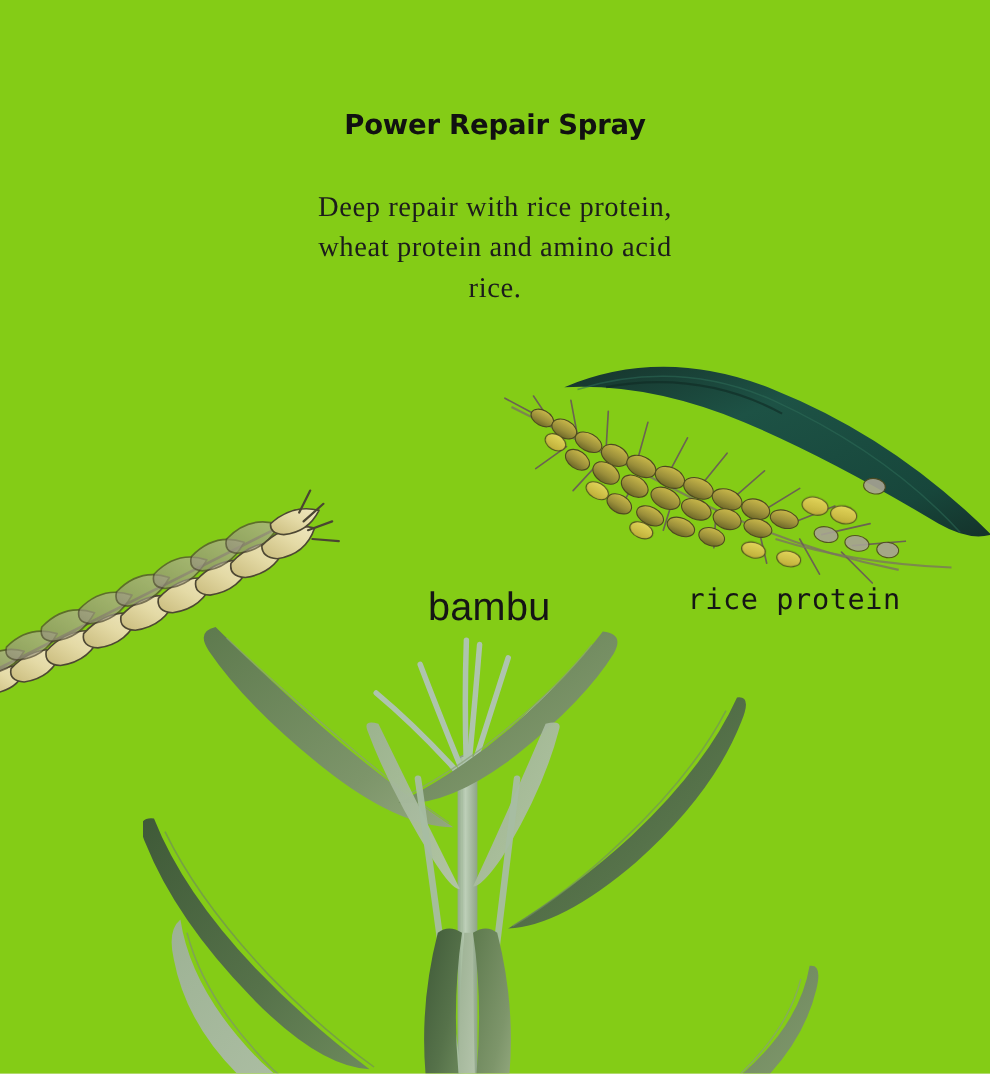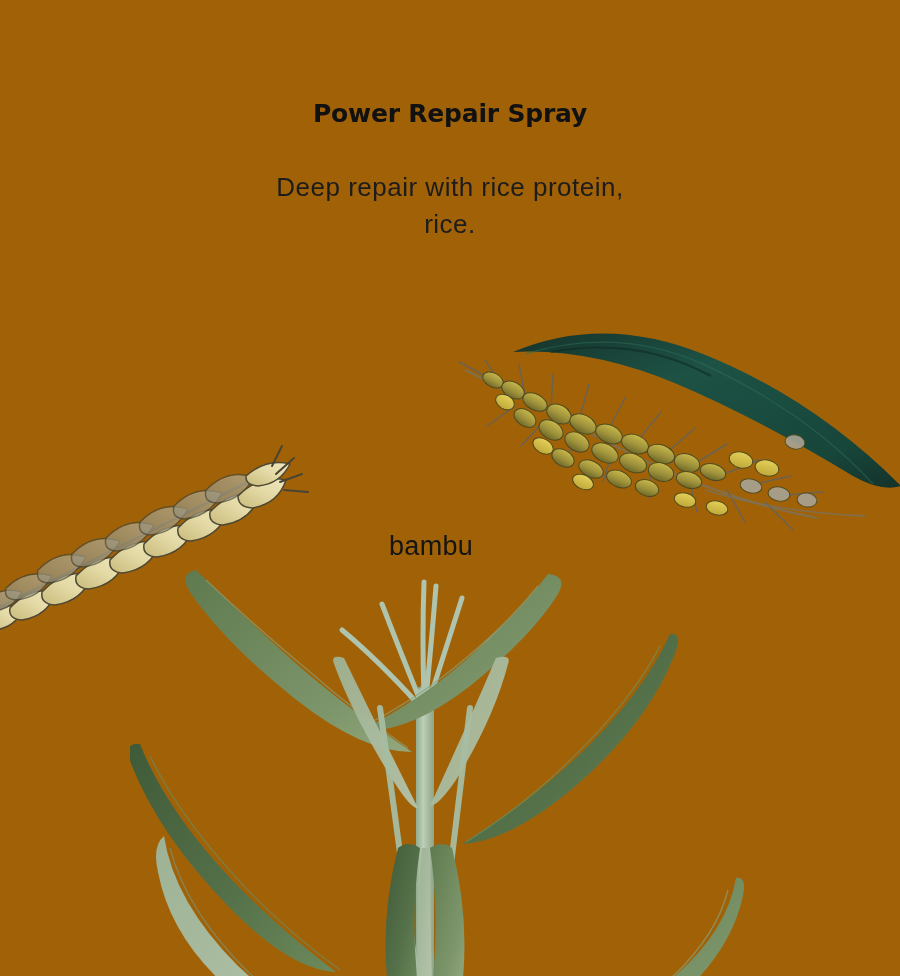--- a/index.html
+++ b/index.html
@@ -32,57 +32,57 @@
     letter-spacing: -0.2px;
     color: #111111;
     white-space: nowrap;
   }
   #subtitle {
     position: absolute;
     left: 0;
     top: 169px;
     width: 900px;
     text-align: center;
-    font-family: Liberation Sans, sans-serif;
+    font-family: Liberation Serif, serif;
     font-size: 26px;
     line-height: 37px;
     letter-spacing: 0.5px;
     color: #1c1c1c;
   }
   .plant-label {
     position: absolute;
     font-family: "DejaVu Sans Mono", monospace;
     font-size: 26px;
     letter-spacing: 0.5px;
     color: #151515;
     white-space: nowrap;
   }
   #label-wheat { left: 52px;  top: 409px; }
   #label-rice  { left: 625px; top: 531px; }
   #label-bambu {
     left: 389px;
     top: 531px;
     font-family: "Liberation Sans", sans-serif;
-    font-size: 27px;
+    font-size: 36px;
     letter-spacing: 0.3px;
   }
 
   
   .art {
     position: absolute;
     display: block;
   }
   #art-wheat  { left: -20px; top: 430px; }
   #art-rice   { left: 455px; top: 310px; }
   #art-bambu  { left: 130px; top: 548px; }
 </style>
 </head>
 <body>
 
-<div id="poster" style="background: #a16207;">
+<div id="poster" style="background: #84cc16;">
 
   <svg class="art" id="art-wheat" width="340" height="200" viewBox="0 0 340 200">
     <defs>
       <linearGradient id="wgrain" x1="0" y1="1" x2="1" y2="0">
         <stop offset="0%" stop-color="#c9bb7c"></stop>
         <stop offset="55%" stop-color="#e4daa6"></stop>
         <stop offset="100%" stop-color="#efe7bf"></stop>
       </linearGradient>
       <linearGradient id="whusk" x1="0" y1="1" x2="1" y2="0">
         <stop offset="0%" stop-color="#8f8b76"></stop>
@@ -302,18 +302,20 @@
       <path d="M268,300 q-18,70 -10,140 l30,0 q-8,-72 2,-140 q-12,-8 -22,0 z" fill="url(#bleafD)"></path>
       <path d="M322,300 q18,70 10,140 l-30,0 q8,-72 -2,-140 q12,-8 22,0 z" fill="url(#bleafM)"></path>
       <path d="M292,300 q-6,70 -4,140 l14,0 q-2,-70 -2,-140 z" fill="url(#bleafL)"></path>
     </g>
   </svg>
 
   <div id="title">Power Repair Spray</div>
 
   <div id="subtitle">
     <div>Deep repair with rice protein,</div>
+    <div>wheat protein and amino acid</div>
     <div>rice.</div>
   </div>
 
   <div class="plant-label" id="label-bambu">bambu</div>
+  <div class="plant-label" id="label-rice">rice protein</div>
 
 </div>
 
 </body></html>

